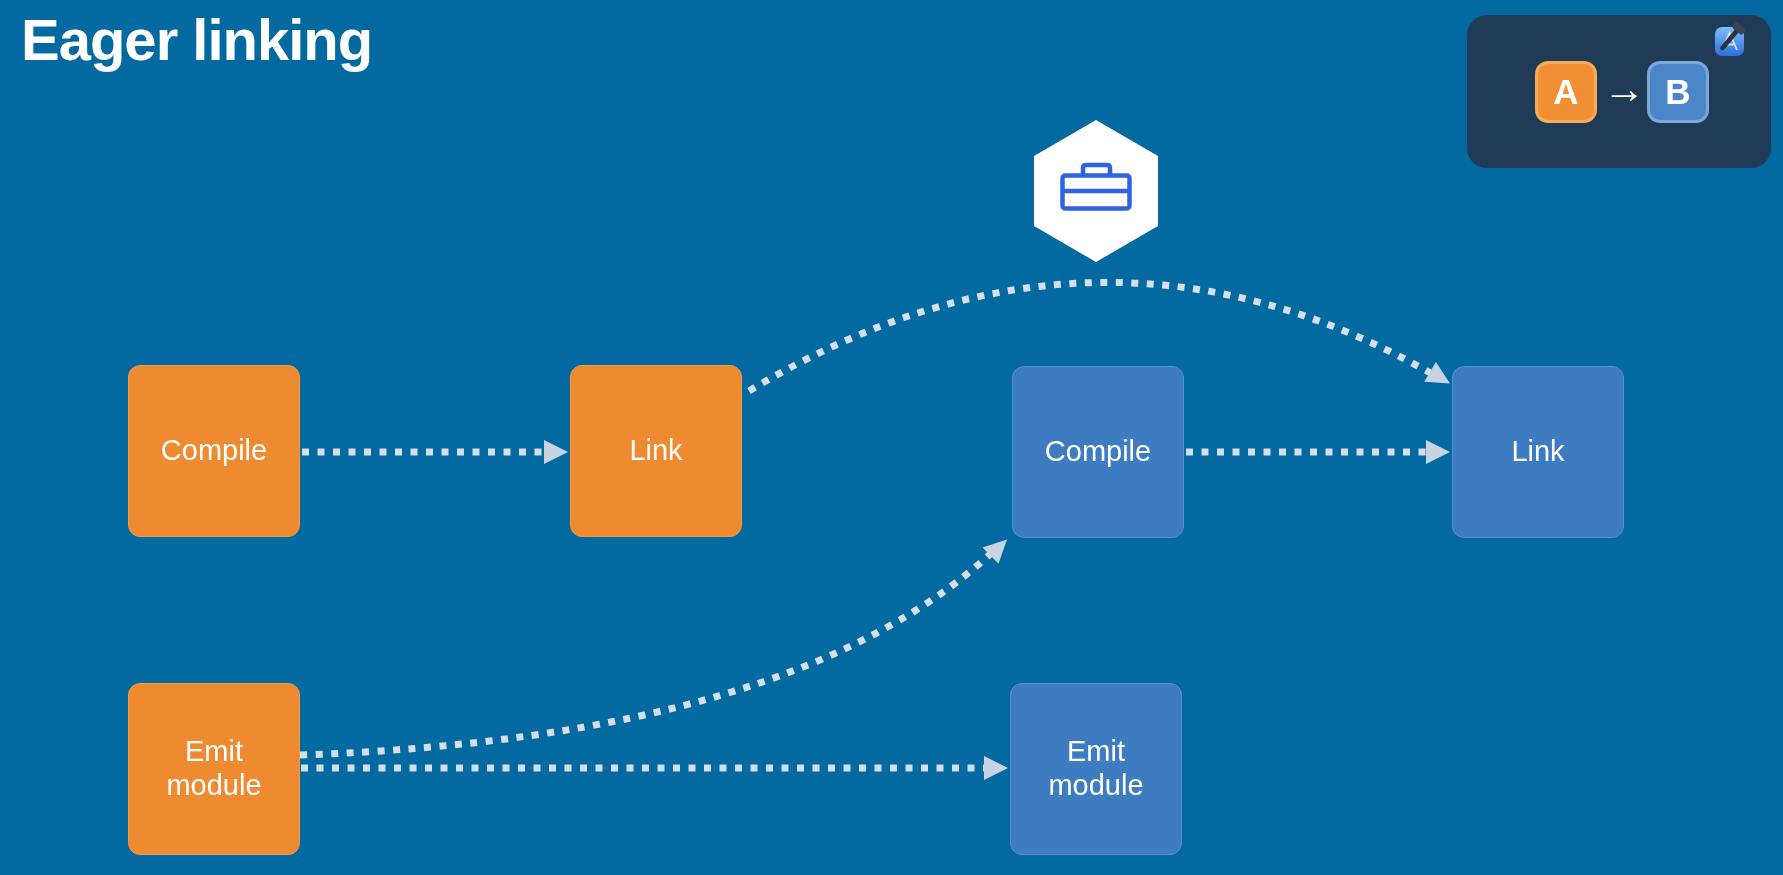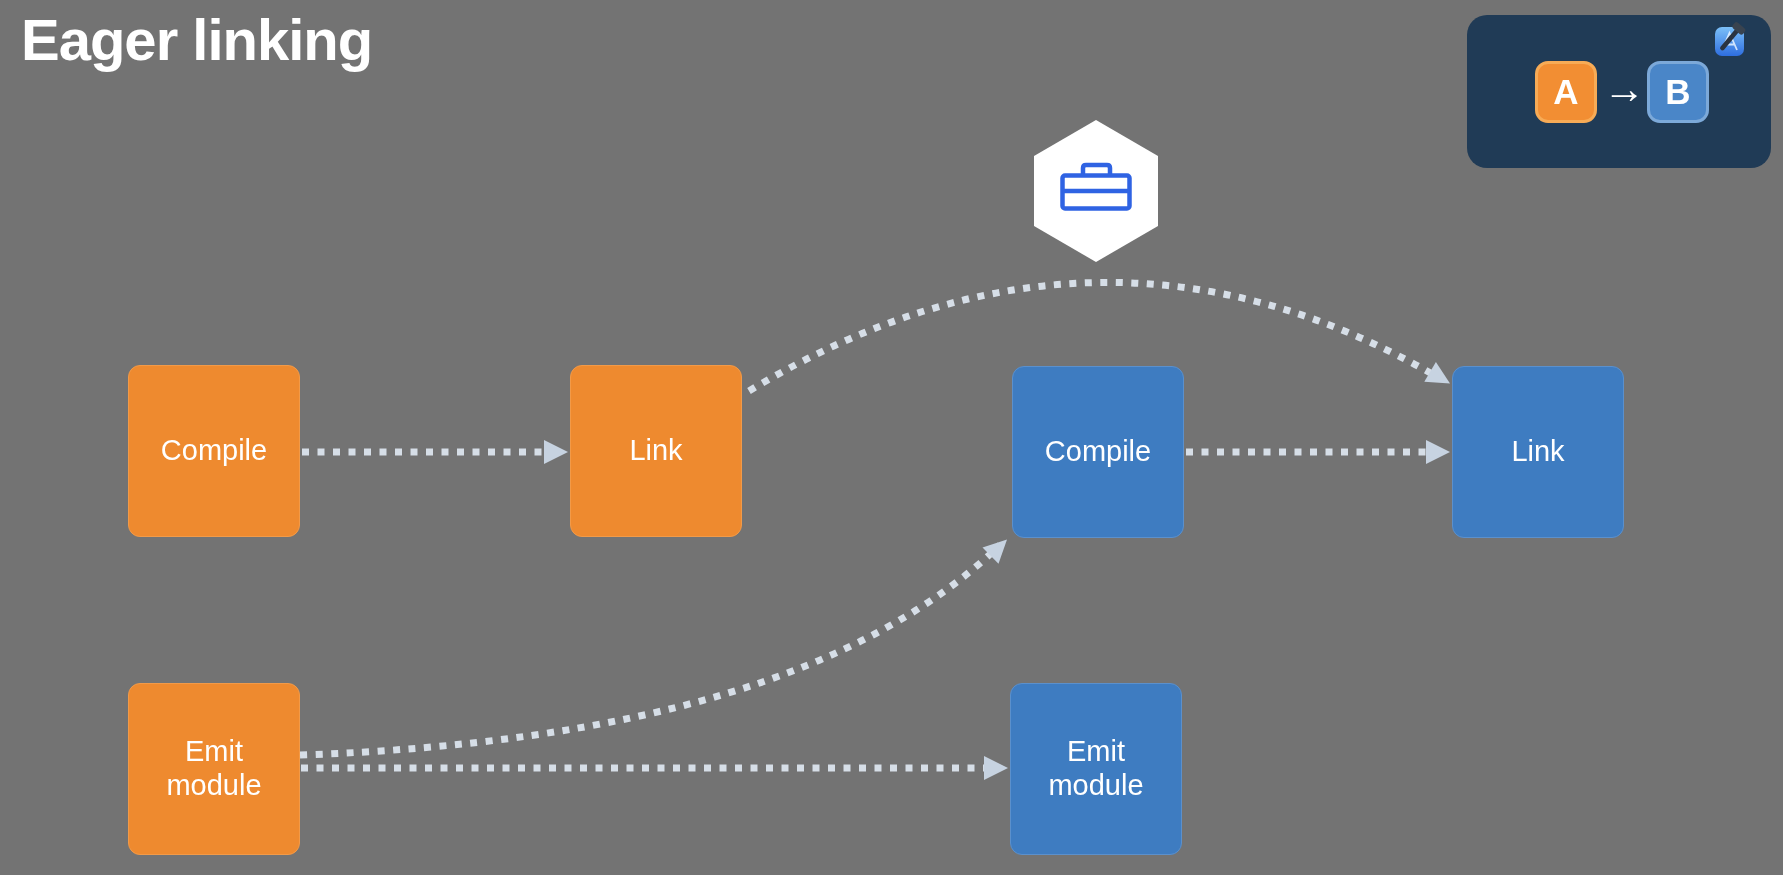--- a/index.html
+++ b/index.html
@@ -1,19 +1,19 @@
 <!DOCTYPE html>
 <html><head>
 <meta charset="utf-8">
 <style>
   html,body{margin:0;padding:0;background:#000;}
   .slide{
     position:relative;
     width:1783px;height:875px;
-    background:#737373;
+    background:#0369a1;
     overflow:hidden;
     font-family:"Liberation Sans","DejaVu Sans",sans-serif;
   }
   .title{
     position:absolute;left:21px;top:6px;
     font-size:58px;font-weight:700;color:#FFFFFF;
     letter-spacing:-1px;
   }
   .arrows{position:absolute;left:0;top:0;width:1783px;height:875px;}
   .node{

